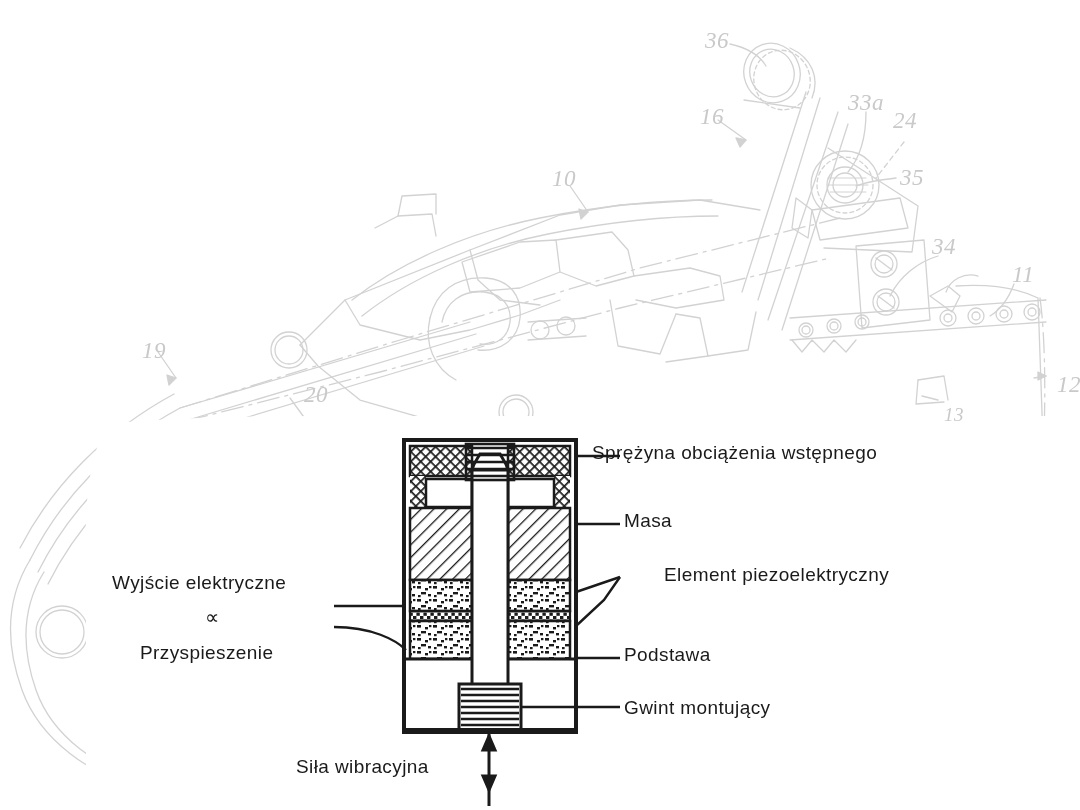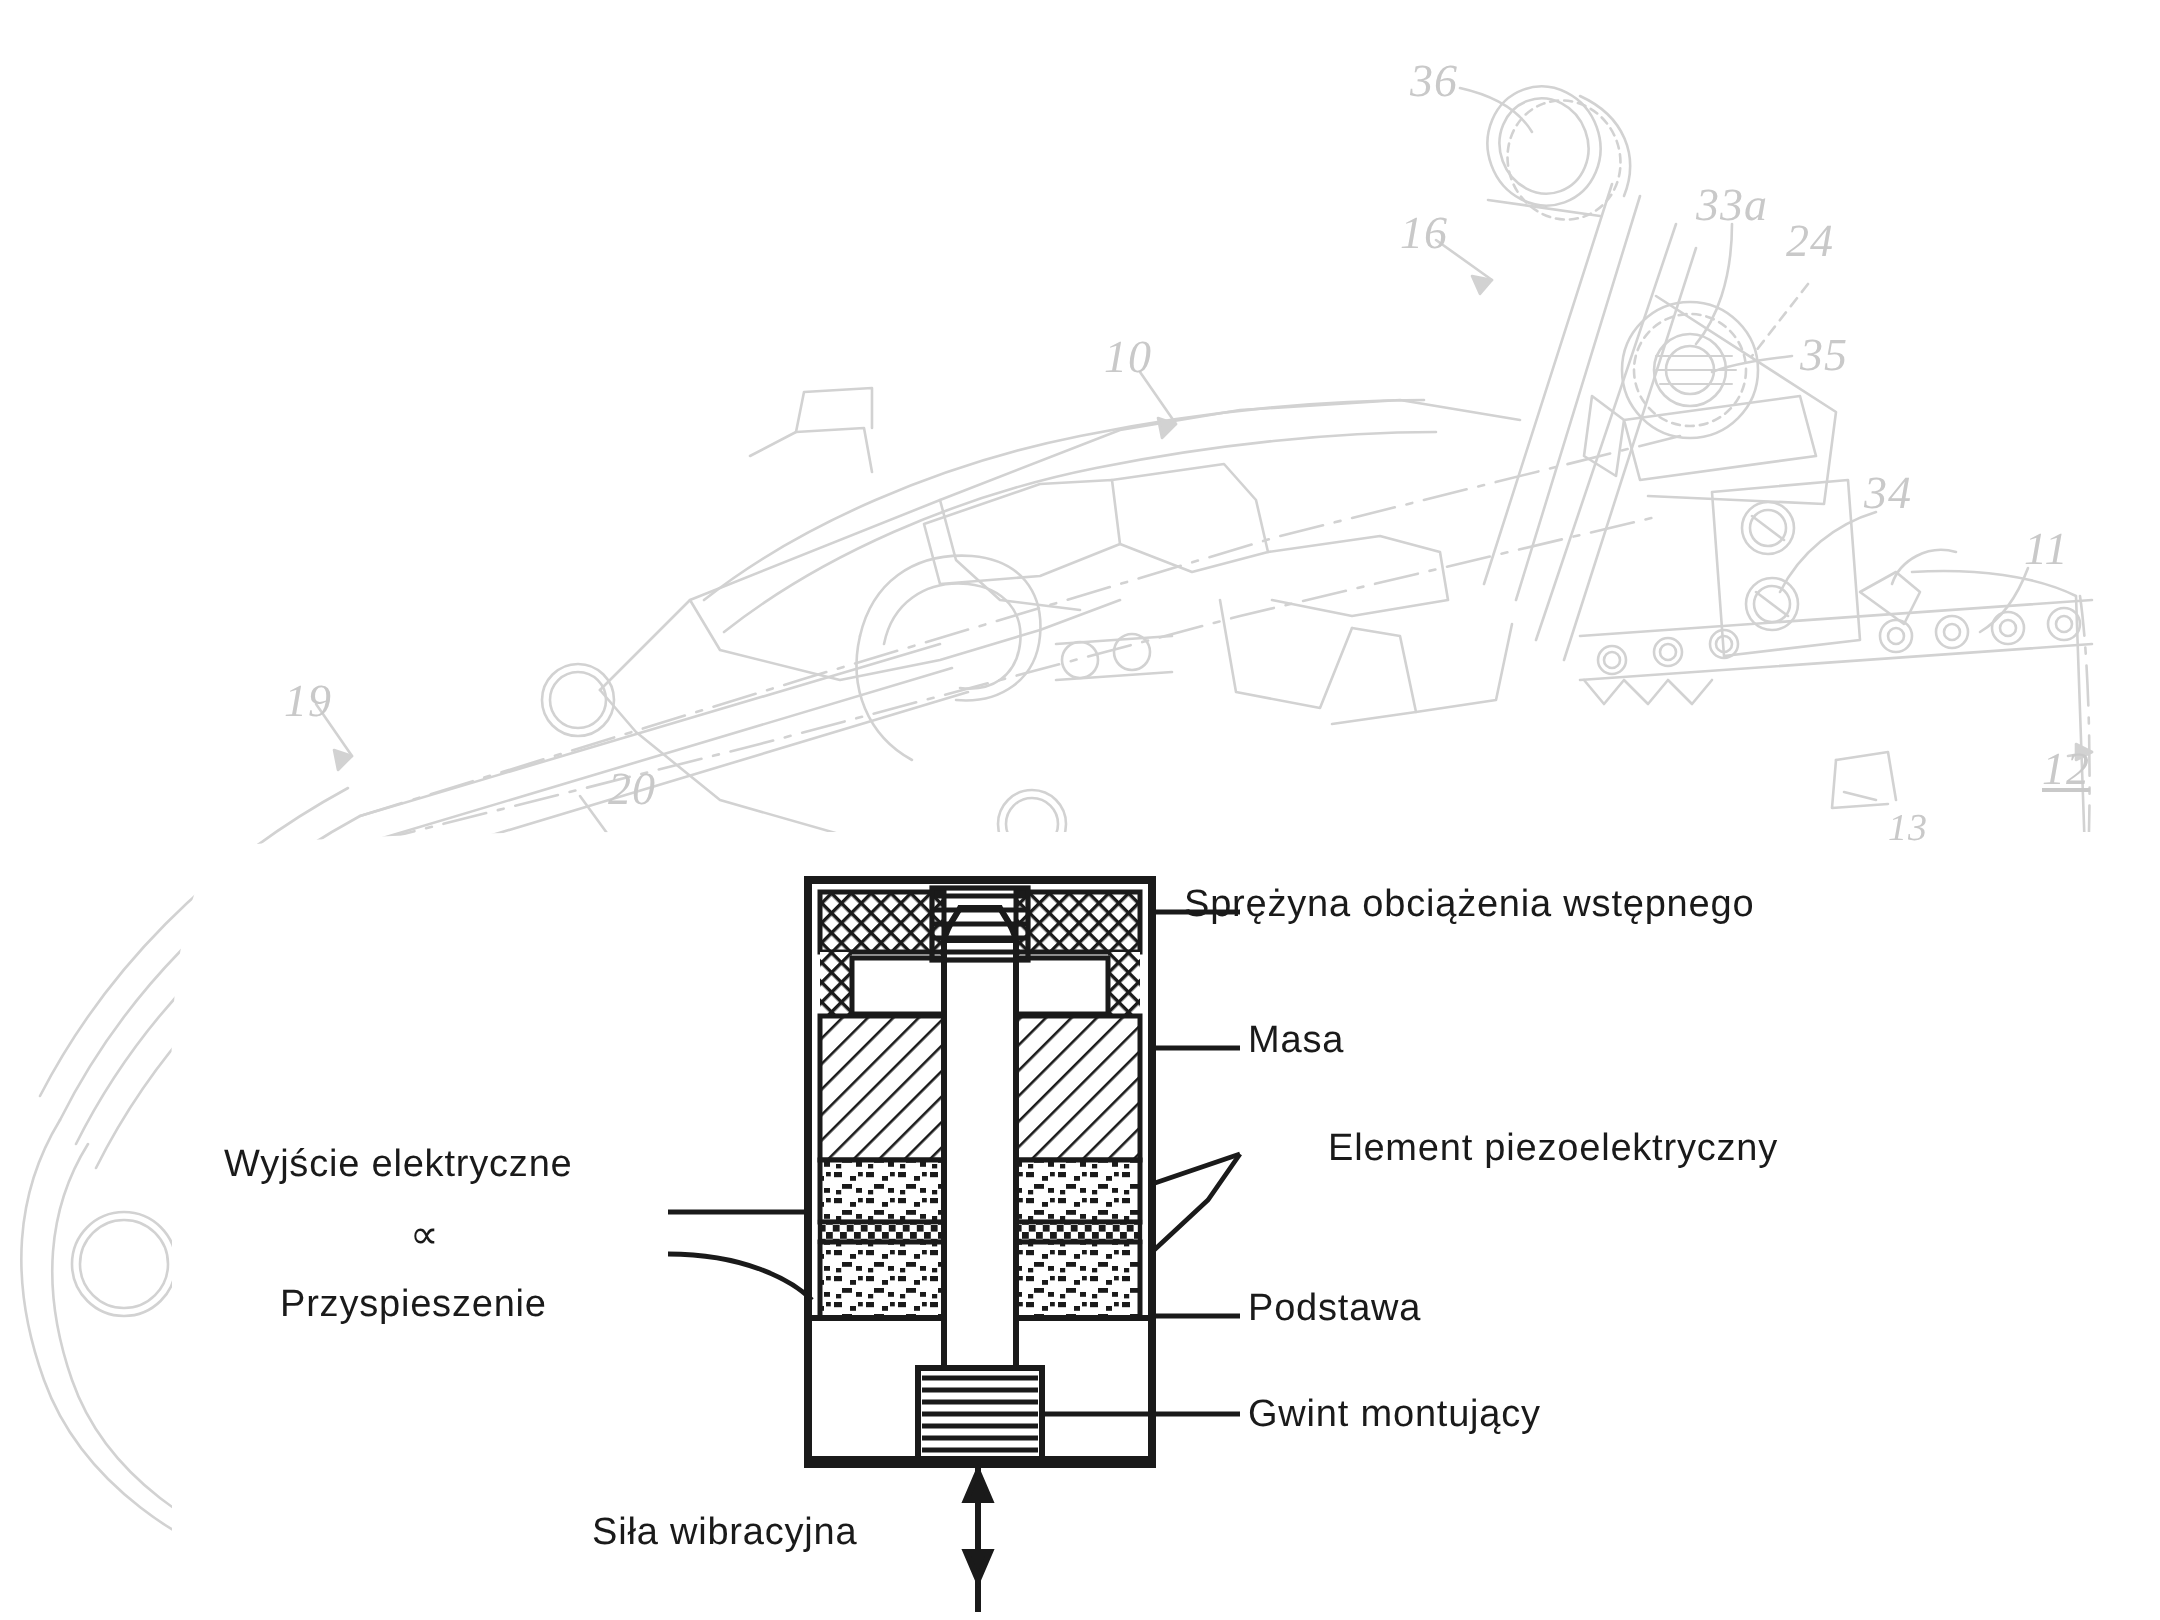--- a/index.html
+++ b/index.html
@@ -305,21 +305,21 @@
     </svg>
   </div>
 
   <div class="callout" style="left:705px;top:28px;">36</div>
   <div class="callout" style="left:700px;top:104px;">16</div>
   <div class="callout" style="left:848px;top:90px;">33a</div>
   <div class="callout" style="left:893px;top:108px;">24</div>
   <div class="callout" style="left:900px;top:165px;">35</div>
   <div class="callout" style="left:932px;top:234px;">34</div>
   <div class="callout" style="left:1012px;top:262px;">11</div>
-  <div class="callout" style="left:1021px;top:372px;text-decoration:underline;">12</div>
+  <div class="callout" style="left:1057px;top:372px;">12</div>
   <div class="callout" style="left:944px;top:404px;font-size:19px;">13</div>
   <div class="callout" style="left:552px;top:166px;">10</div>
   <div class="callout" style="left:142px;top:338px;">19</div>
   <div class="callout" style="left:272px;top:382px;margin-left:32px;">20</div>
 
   <div class="lbl" style="left:592px;top:443px;">Sprężyna obciążenia wstępnego</div>
   <div class="lbl" style="left:624px;top:511px;">Masa</div>
   <div class="lbl" style="left:624px;top:565px;margin-left:40px;">Element piezoelektryczny</div>
   <div class="lbl" style="left:624px;top:645px;">Podstawa</div>
   <div class="lbl" style="left:624px;top:698px;">Gwint montujący</div>

